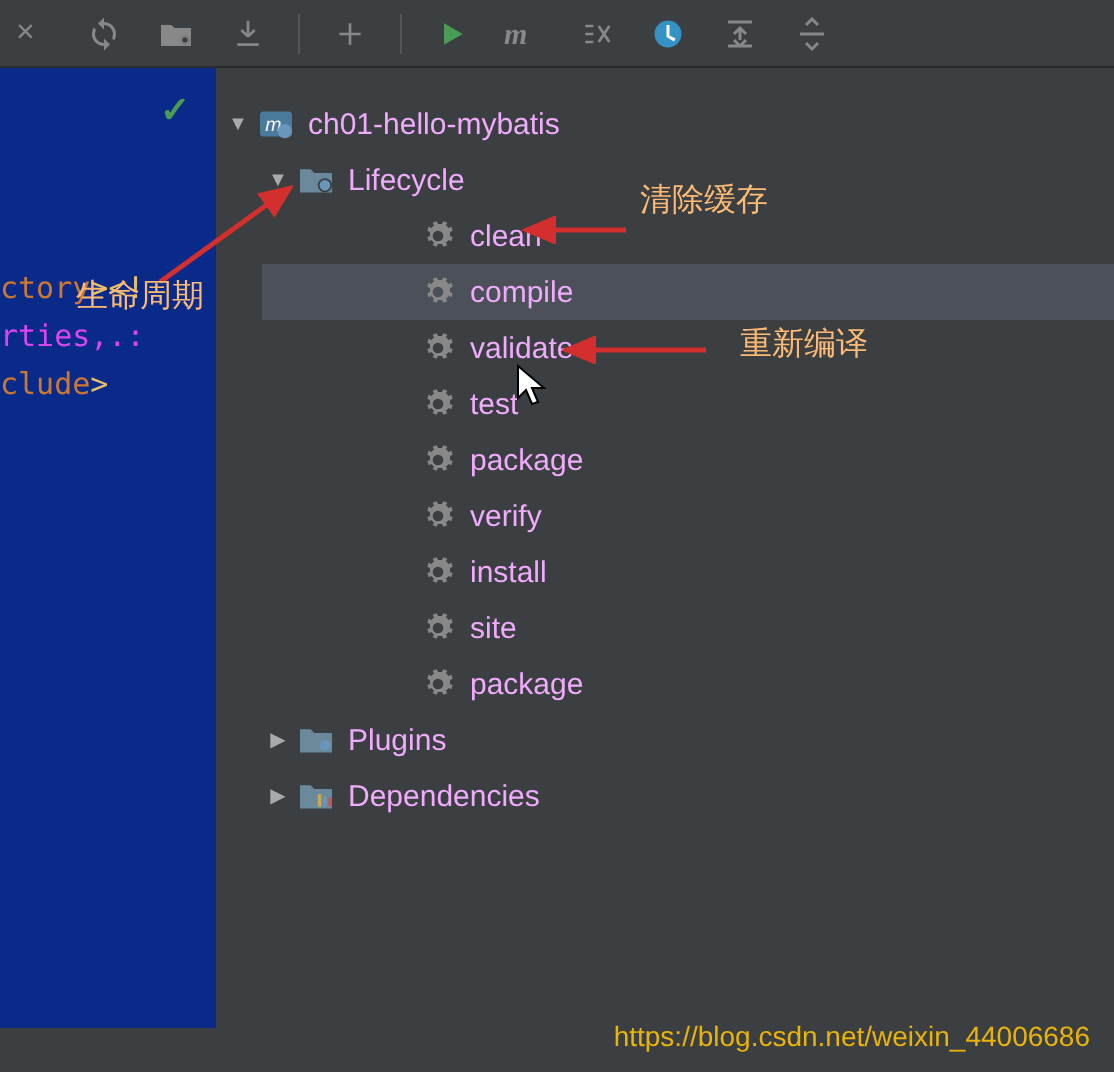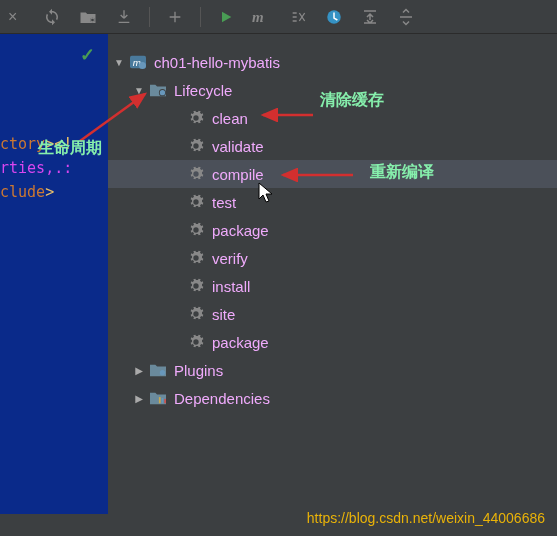--- a/index.html
+++ b/index.html
@@ -74,30 +74,30 @@
     .arrow {
       width: 14px;
       display: inline-flex;
       justify-content: center;
       color: #aaa;
       font-size: 10px;
     }
     .node-icon { width: 20px; display: inline-flex; justify-content: center; margin-right: 4px; }
     .node-label { color: #f0abfc; font-size: 15px; }
     .indent-1 { padding-left: 24px; }
-    .indent-3 { padding-left: 78px; }
+    .indent-3 { padding-left: 78px; margin-left: 23px; }
     .gear {
       width: 16px; height: 16px;
       fill: #888;
     }
     .annotation {
       position: absolute;
-      color: #86efac;
+      color: #fdba74;
       font-size: 16px;
-      font-weight: 700;
+      font-weight: 400;
       pointer-events: none;
     }
     .red-arrow {
       position: absolute;
       pointer-events: none;
     }
     .watermark {
       position: absolute;
       right: 12px;
       bottom: 10px;
@@ -210,35 +210,35 @@
     </div>
 
     <div class="tree-row indent-3">
       <span class="node-icon">
           <svg class="gear" viewBox="0 0 24 24">
             <path d="M12 8a4 4 0 100 8 4 4 0 000-8zm9 4l2 1-1 3-2-1-2 2 1 2-3 1-1-2h-3l-1 2-3-1 1-2-2-2-2 1-1-3 2-1v-3l-2-1 1-3 2 1 2-2-1-2 3-1 1 2h3l1-2 3 1-1 2 2 2 2-1 1 3-2 1z"></path>
           </svg>
         </span>
       <span class="node-label">clean</span>
     </div>
+    <div class="tree-row indent-3 selected">
+      <span class="node-icon">
+          <svg class="gear" viewBox="0 0 24 24">
+            <path d="M12 8a4 4 0 100 8 4 4 0 000-8zm9 4l2 1-1 3-2-1-2 2 1 2-3 1-1-2h-3l-1 2-3-1 1-2-2-2-2 1-1-3 2-1v-3l-2-1 1-3 2 1 2-2-1-2 3-1 1 2h3l1-2 3 1-1 2 2 2 2-1 1 3-2 1z"></path>
+          </svg>
+        </span>
+      <span class="node-label">compile</span>
+    </div>
     <div class="tree-row indent-3">
       <span class="node-icon">
           <svg class="gear" viewBox="0 0 24 24">
             <path d="M12 8a4 4 0 100 8 4 4 0 000-8zm9 4l2 1-1 3-2-1-2 2 1 2-3 1-1-2h-3l-1 2-3-1 1-2-2-2-2 1-1-3 2-1v-3l-2-1 1-3 2 1 2-2-1-2 3-1 1 2h3l1-2 3 1-1 2 2 2 2-1 1 3-2 1z"></path>
           </svg>
         </span>
       <span class="node-label">validate</span>
-    </div>
-    <div class="tree-row indent-3 selected">
-      <span class="node-icon">
-          <svg class="gear" viewBox="0 0 24 24">
-            <path d="M12 8a4 4 0 100 8 4 4 0 000-8zm9 4l2 1-1 3-2-1-2 2 1 2-3 1-1-2h-3l-1 2-3-1 1-2-2-2-2 1-1-3 2-1v-3l-2-1 1-3 2 1 2-2-1-2 3-1 1 2h3l1-2 3 1-1 2 2 2 2-1 1 3-2 1z"></path>
-          </svg>
-        </span>
-      <span class="node-label">compile</span>
     </div>
     <div class="tree-row indent-3">
       <span class="node-icon">
           <svg class="gear" viewBox="0 0 24 24">
             <path d="M12 8a4 4 0 100 8 4 4 0 000-8zm9 4l2 1-1 3-2-1-2 2 1 2-3 1-1-2h-3l-1 2-3-1 1-2-2-2-2 1-1-3 2-1v-3l-2-1 1-3 2 1 2-2-1-2 3-1 1 2h3l1-2 3 1-1 2 2 2 2-1 1 3-2 1z"></path>
           </svg>
         </span>
       <span class="node-label">test</span>
     </div>
     <div class="tree-row indent-3">

